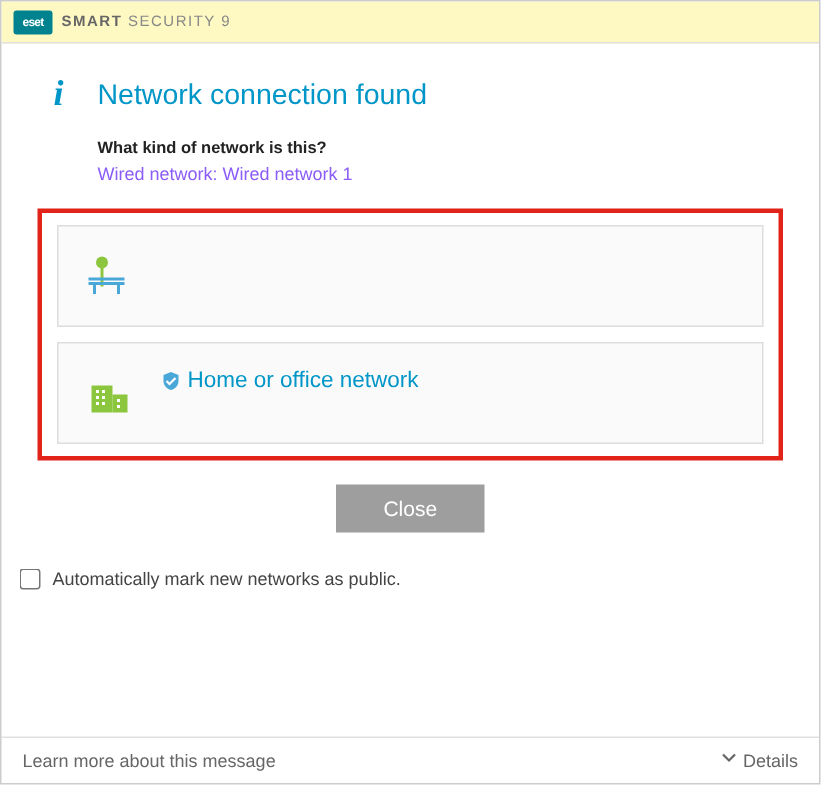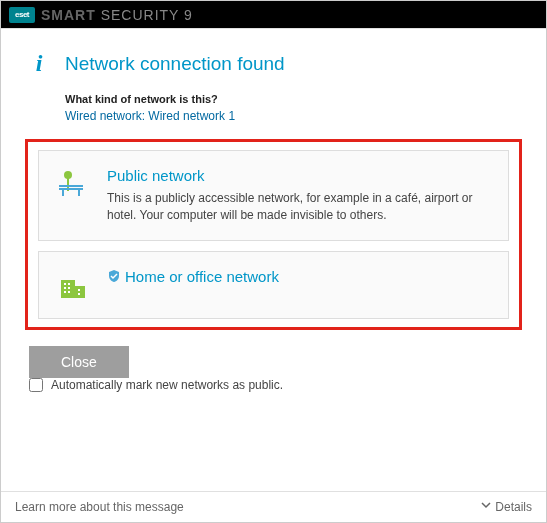--- a/index.html
+++ b/index.html
@@ -10,42 +10,42 @@
     }
     body {
       width: 547px;
       height: 523px;
       background: #fff;
       border: 1px solid #ccc;
       position: relative;
     }
     .titlebar {
       height: 28px;
-      background: #000000;
+      background: #fef9c3;
       border-bottom: 1px solid #e0e0e0;
       display: flex;
       align-items: center;
       padding: 12px 8px;
       gap: 6px;
     }
     .eset-logo {
       width: 26px;
       height: 16px;
       background: #00838f;
       border-radius: 2px;
       color: #fff;
       font-size: 8px;
       font-weight: bold;
       display: flex;
       align-items: center;
       justify-content: center;
       letter-spacing: -0.5px;
     }
     .product-name {
-      font-size: 14px;
+      font-size: 10px;
       color: #888;
       letter-spacing: 1px;
     }
     .product-name strong {
       color: #666;
       font-weight: 600;
     }
     .content {
       padding: 24px 28px 0 28px;
     }
@@ -77,21 +77,21 @@
       margin-bottom: 16px;
     }
     .question {
       font-size: 11px;
       font-weight: 600;
       color: #222;
       margin-bottom: 4px;
     }
     .network-name {
       font-size: 12px;
-      color: #0369a1;
+      color: #8b5cf6;
     }
     .highlight-box {
       border: 3px solid #e2231a;
       padding: 8px 10px;
       margin: 0 -4px 16px -4px;
     }
     .option-card {
       border: 1px solid #ddd;
       background: #fafafa;
       padding: 16px 18px;
@@ -122,33 +122,34 @@
       align-items: center;
       gap: 4px;
     }
     .option-desc {
       font-size: 12px;
       color: #444;
       line-height: 1.4;
     }
     .button-row {
       display: flex;
-      justify-content: flex-start;
+      justify-content: center;
       padding: 0 28px;
+      margin-bottom: 24px;
     }
     .close-btn {
       background: #9e9e9e;
       color: #fff;
       border: none;
       padding: 8px 32px;
       font-size: 14px;
       cursor: pointer;
     }
     .checkbox-row {
-      padding: 0 28px;
+      padding: 0 12px;
       display: flex;
       align-items: center;
       gap: 8px;
       font-size: 12px;
       color: #444;
       margin-bottom: 30px;
     }
     .checkbox-row input {
       width: 14px;
       height: 14px;
@@ -208,24 +209,20 @@
     <div class="option-card">
       <div class="option-icon">
         <svg viewBox="0 0 32 32" fill="none">
           <circle cx="11" cy="6" r="4" fill="#8cc63f"></circle>
           <rect x="10" y="8" width="2" height="14" fill="#8cc63f"></rect>
           <rect x="2" y="16" width="24" height="2" fill="#4aa8d8"></rect>
           <rect x="2" y="19" width="24" height="2" fill="#4aa8d8"></rect>
           <rect x="5" y="21" width="2" height="6" fill="#4aa8d8"></rect>
           <rect x="21" y="21" width="2" height="6" fill="#4aa8d8"></rect>
         </svg>
-      </div>
-      <div class="option-body">
-        <div class="option-title">Public network</div>
-        <div class="option-desc">This is a publicly accessible network, for example in a café, airport or hotel. Your computer will be made invisible to others.</div>
       </div>
     </div>
 
     <div class="option-card">
       <div class="option-icon">
         <svg viewBox="0 0 32 32" fill="none">
           <rect x="4" y="10" width="14" height="18" fill="#8cc63f"></rect>
           <rect x="18" y="16" width="10" height="12" fill="#8cc63f"></rect>
           <rect x="7" y="13" width="2" height="2" fill="#fff"></rect>
           <rect x="11" y="13" width="2" height="2" fill="#fff"></rect>

